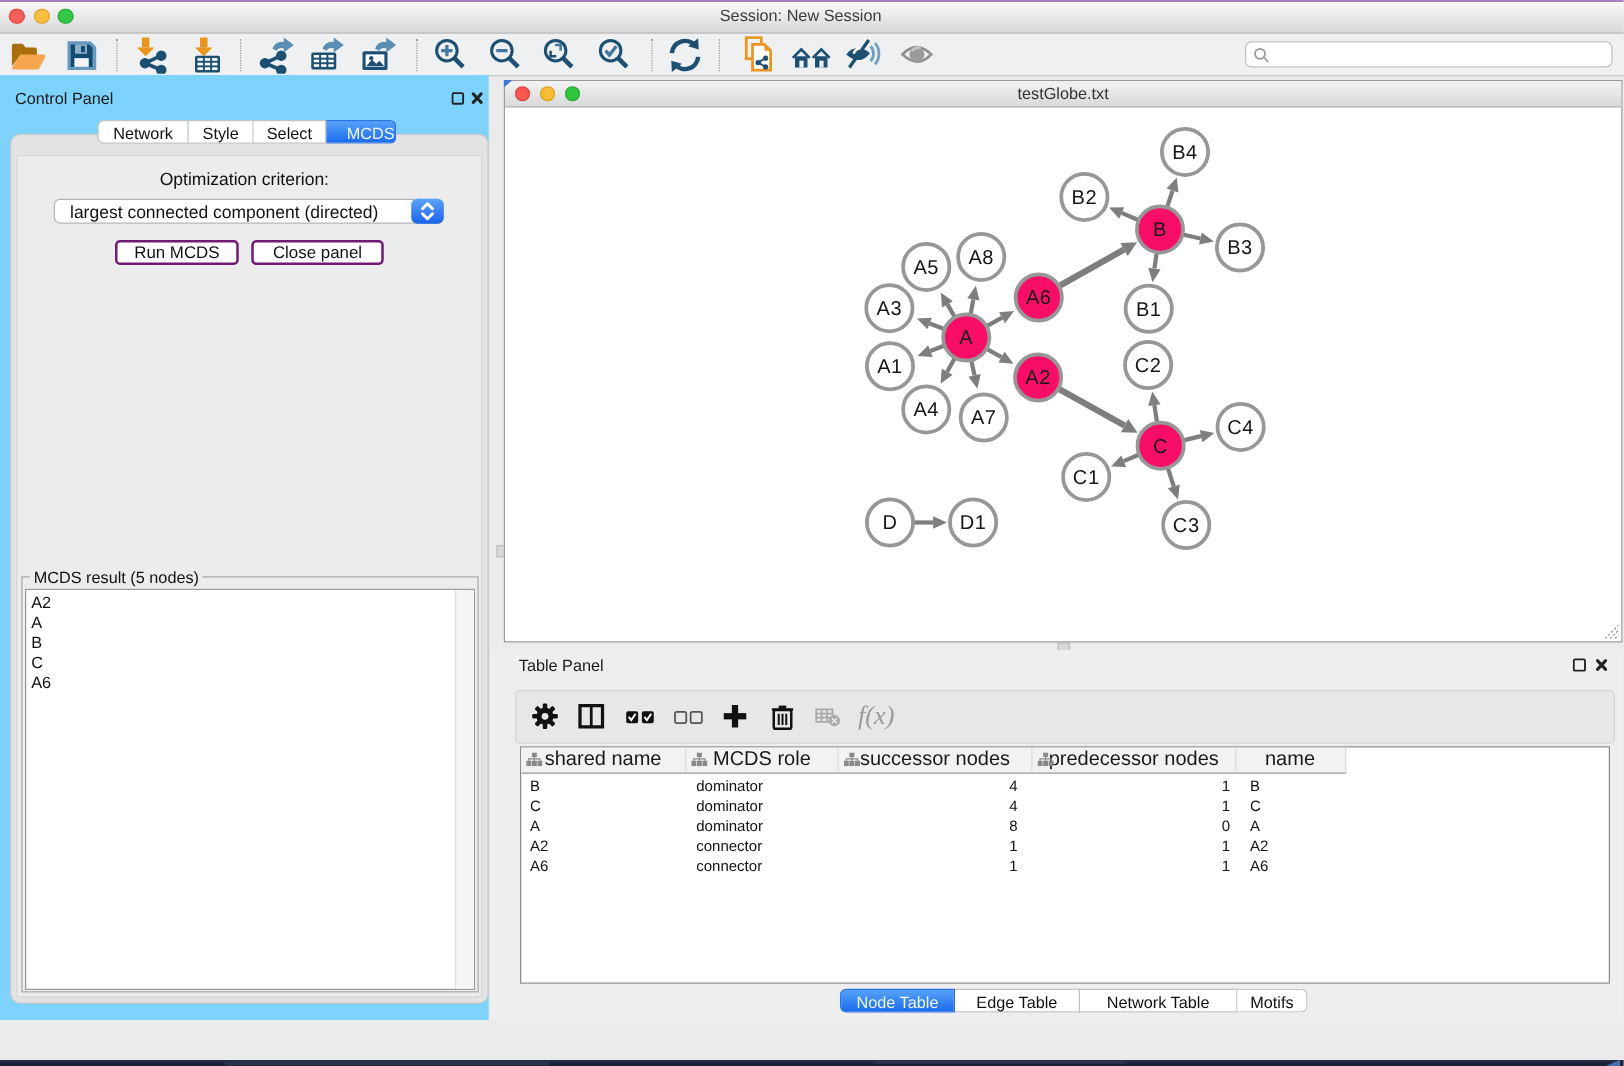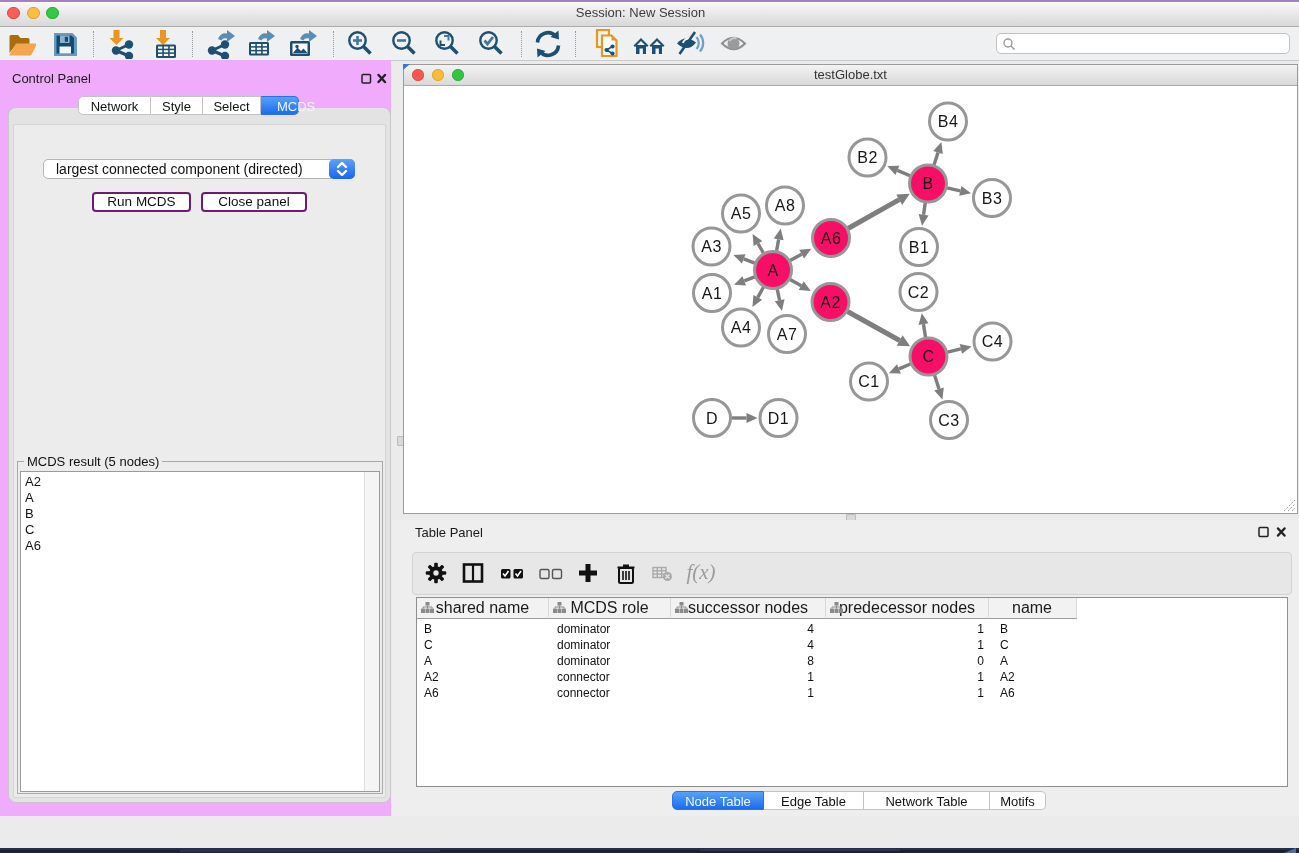--- a/index.html
+++ b/index.html
@@ -12,21 +12,21 @@
   background:linear-gradient(#f7f7f7,#d8d8d8);border-bottom:1px solid #acacac;}
 #titlebar .title{width:100%;text-align:center;font-size:13px;color:#3c3c3c;line-height:19px;position:relative;left:-9px;}
 .tl{position:absolute;border-radius:50%;}
 
 #toolbar{left:0;top:27px;width:1299px;height:33px;background:#eef0f1;border-bottom:1px solid #c9c9c9;}
 .tsep{position:absolute;top:4px;height:26px;width:0;border-left:1px dotted #9a9a9a;}
 .ticon{position:absolute;top:2px;width:30px;height:30px;}
 #searchbox{position:absolute;left:996px;top:6px;width:292px;height:19px;background:#fff;
   border:1px solid #c2c2c2;border-radius:5px;}
 
-#cpanel{left:0;top:60px;width:391px;height:756px;background:#f0abfc;}
+#cpanel{left:0;top:60px;width:391px;height:756px;background:#7dd3fc;}
 #cpanel .hdr{position:absolute;left:12px;top:11px;font-size:13px;color:#1a1a1a;}
 .tabrow{position:absolute;display:flex;z-index:5;}
 .tab{height:19px;line-height:19px;font-size:13px;color:#111;background:#fff;
   border:1px solid #c3c3c3;border-left:none;text-align:center;white-space:nowrap;
   box-sizing:border-box;}
 .tab.first{border-left:1px solid #c3c3c3;border-radius:5px 0 0 5px;}
 .tab.last{border-radius:0 5px 5px 0;}
 .tab.sel{background:linear-gradient(#56a2f7,#1c6cef);color:#f0f6ff;border-color:#2a72e8;}
 #cp-outer{position:absolute;left:8px;top:47px;width:381px;height:694px;
   background:#e3e3e3;border:1px solid #c8c8c8;border-radius:8px;}
@@ -228,24 +228,25 @@
 <div class="abs" id="cpanel">
   <div class="hdr">Control Panel</div>
   <svg class="abs" style="left:361px;top:12.5px" width="26" height="12" viewBox="0 0 26 12">
     <rect x="1" y="1.5" width="8.5" height="8.5" fill="none" stroke="#222" stroke-width="1.5" rx="1"></rect>
     <path d="M17.5 2 L24 9 M24 2 L17.5 9" stroke="#222" stroke-width="2.4" stroke-linecap="round"></path>
   </svg>
   <div class="tabrow" style="left:78px;top:36px;">
     <div class="tab first" style="width:73px;">Network</div>
     <div class="tab" style="width:52px;">Style</div>
     <div class="tab" style="width:58px;">Select</div>
-    <div class="tab last sel" style="width:38px;padding-left:16px;">MCDS</div>
+    <div class="tab last sel" style="width:56px;padding-left:16px;">MCDS</div>
   </div>
   <div id="cp-outer"></div>
   <div id="cp-inner"></div>
+  <div id="optlabel">Optimization criterion:</div>
   <div id="dropdown">
     <div class="txt">largest connected component (directed)</div>
     <div id="dd-step">
       <svg width="26" height="20" viewBox="0 0 26 20">
         <path d="M9 8 L13 4 L17 8" stroke="#fff" stroke-width="2.4" fill="none" stroke-linecap="round" stroke-linejoin="round"></path>
         <path d="M9 12 L13 16 L17 12" stroke="#fff" stroke-width="2.4" fill="none" stroke-linecap="round" stroke-linejoin="round"></path>
       </svg>
     </div>
   </div>
   <div class="btn" style="left:92px;top:132px;width:95px;height:16px;line-height:16px;">Run MCDS</div>

